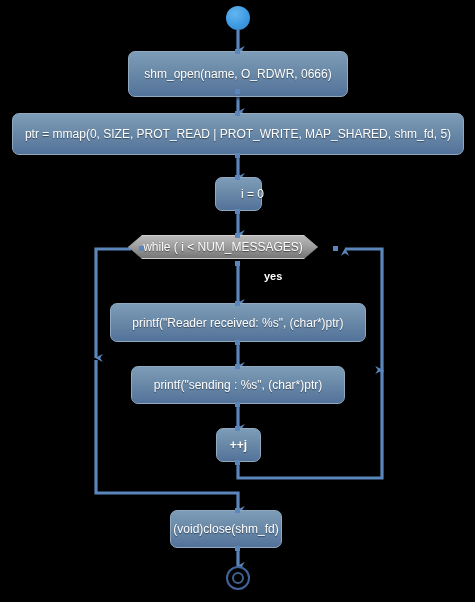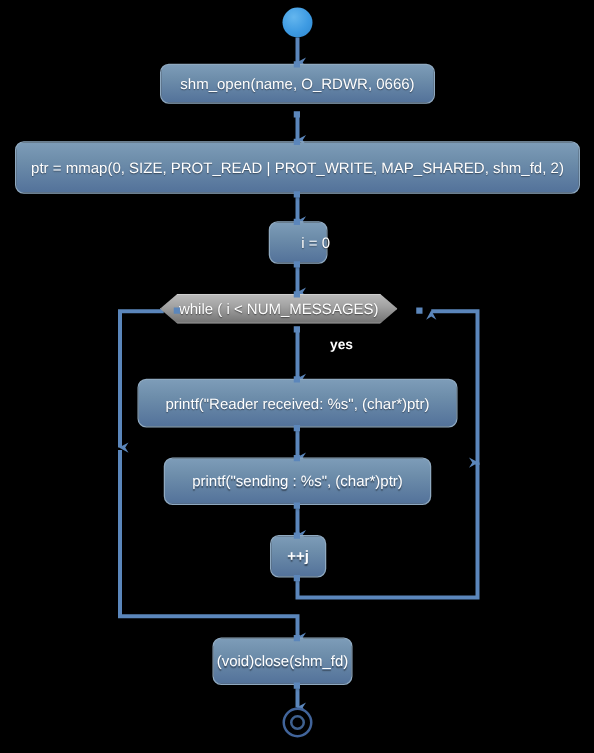--- a/index.html
+++ b/index.html
@@ -115,28 +115,28 @@
 
     <path d="M131,249 L96,249 L96,358" marker-end="url(#arrow-down)"></path>
     <path d="M96,360 L96,493 L238,493 L238,510" marker-end="url(#arrow-down)"></path>
 
     <path d="M238,548 L238,566" marker-end="url(#arrow-down)"></path>
   </g>
 </svg>
 
 <div class="start-node" style="left:226px; top:6px; width:24px; height:24px;"></div>
 
-<div class="node proc" style="left:128px; top:51px; width:220px; height:32px;">
+<div class="node proc" style="left:128px; top:51px; width:220px; height:46px;">
   <span>shm_open(name, O_RDWR, 0666)</span>
 </div>
 <div class="port" style="left:235px; top:49px;"></div>
 <div class="port" style="left:235px; top:89px;"></div>
 
 <div class="node proc" style="left:12px; top:113px; width:452px; height:42px; font-size:12px;">
-  <span>ptr = mmap(0, SIZE, PROT_READ | PROT_WRITE, MAP_SHARED, shm_fd, 2)</span>
+  <span>ptr = mmap(0, SIZE, PROT_READ | PROT_WRITE, MAP_SHARED, shm_fd, 5)</span>
 </div>
 <div class="port" style="left:235px; top:111px;"></div>
 <div class="port" style="left:235px; top:153px;"></div>
 
 <div class="node proc" style="left:215px; top:177px; width:47px; height:34px;padding-left:28px;">
   <span>i = 0</span>
 </div>
 <div class="port" style="left:235px; top:175px;"></div>
 <div class="port" style="left:235px; top:209px;"></div>
 

